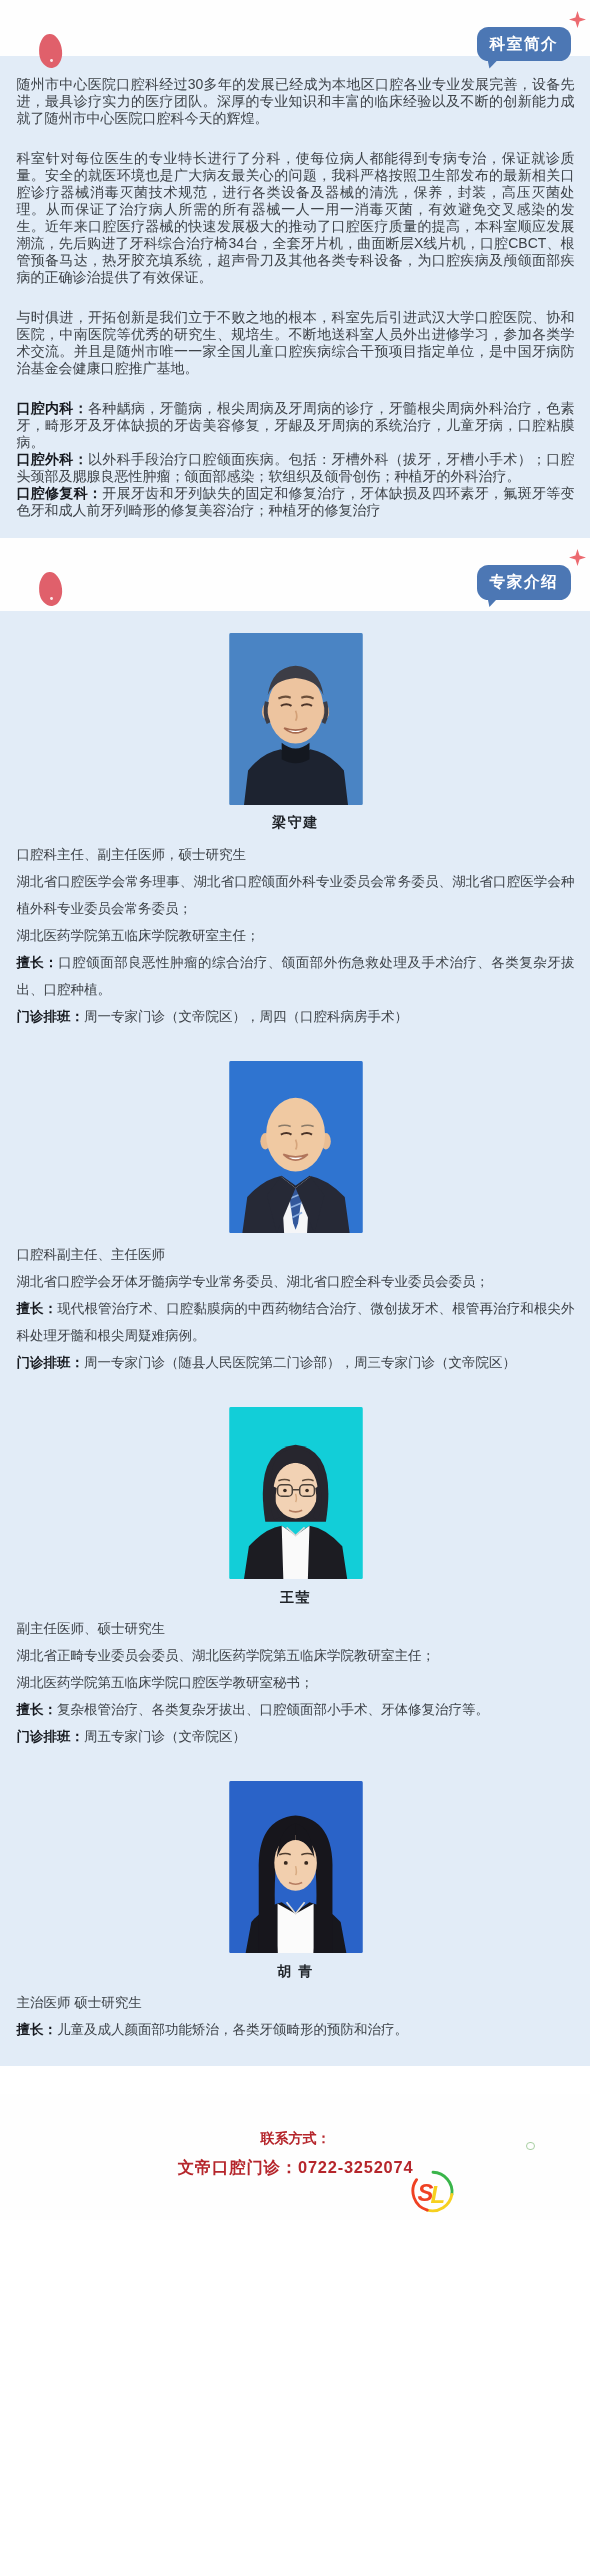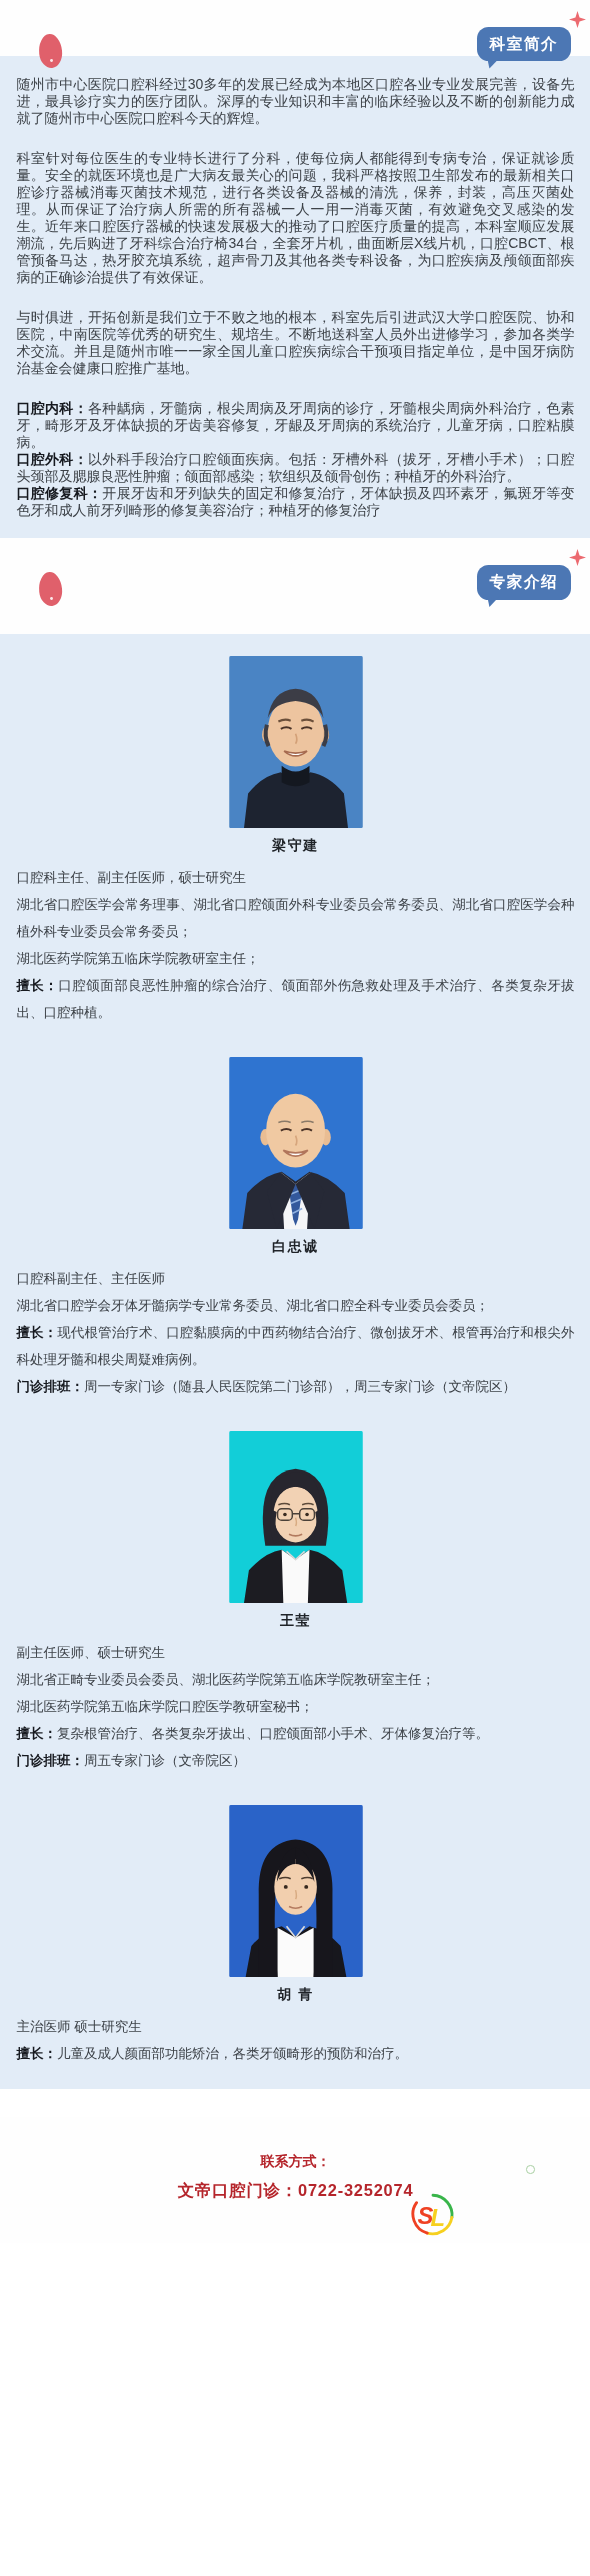--- a/index.html
+++ b/index.html
@@ -83,21 +83,21 @@
 <div class="panel">
   <p>随州市中心医院口腔科经过30多年的发展已经成为本地区口腔各业专业发展完善，设备先进，最具诊疗实力的医疗团队。深厚的专业知识和丰富的临床经验以及不断的创新能力成就了随州市中心医院口腔科今天的辉煌。</p>
   <p>科室针对每位医生的专业特长进行了分科，使每位病人都能得到专病专治，保证就诊质量。安全的就医环境也是广大病友最关心的问题，我科严格按照卫生部发布的最新相关口腔诊疗器械消毒灭菌技术规范，进行各类设备及器械的清洗，保养，封装，高压灭菌处理。从而保证了治疗病人所需的所有器械一人一用一消毒灭菌，有效避免交叉感染的发生。近年来口腔医疗器械的快速发展极大的推动了口腔医疗质量的提高，本科室顺应发展潮流，先后购进了牙科综合治疗椅34台，全套牙片机，曲面断层X线片机，口腔CBCT、根管预备马达，热牙胶充填系统，超声骨刀及其他各类专科设备，为口腔疾病及颅颌面部疾病的正确诊治提供了有效保证。</p>
   <p>与时俱进，开拓创新是我们立于不败之地的根本，科室先后引进武汉大学口腔医院、协和医院，中南医院等优秀的研究生、规培生。不断地送科室人员外出进修学习，参加各类学术交流。并且是随州市唯一一家全国儿童口腔疾病综合干预项目指定单位，是中国牙病防治基金会健康口腔推广基地。</p>
 
   <p class="dept"><b>口腔内科：</b><span>各种龋病，牙髓病，根尖周病及牙周病的诊疗，牙髓根尖周病外科治疗，色素牙，畸形牙及牙体缺损的牙齿美容修复，牙龈及牙周病的系统治疗，儿童牙病，口腔粘膜病。</span></p>
   <p class="dept"><b>口腔外科：</b><span>以外科手段治疗口腔颌面疾病。包括：牙槽外科（拔牙，牙槽小手术）；口腔头颈部及腮腺良恶性肿瘤；颌面部感染；软组织及颌骨创伤；种植牙的外科治疗。</span></p>
   <p class="dept"><b>口腔修复科：</b><span>开展牙齿和牙列缺失的固定和修复治疗，牙体缺损及四环素牙，氟斑牙等变色牙和成人前牙列畸形的修复美容治疗；种植牙的修复治疗</span></p>
 </div>
 
-<div class="sec-header" style="height:96px;">
+<div class="sec-header" style="height:73px;">
   <div class="blob"></div>
   <div class="badge-wrap">
     <div class="badge">专家介绍</div>
     <svg class="sparkle" viewBox="0 0 20 20">
       <path d="M10 0 L12.4 7.6 L20 10 L12.4 12.4 L10 20 L7.6 12.4 L0 10 L7.6 7.6 Z" fill="#ec6a70"></path>
     </svg>
   </div>
 </div>
 
 <div class="panel-experts">
@@ -119,20 +119,21 @@
       <path d="M88 89 q7 -4 13 0" stroke="#4a3328" stroke-width="2.5" fill="none"></path>
       <path d="M81 95 q3 8 0 12" stroke="#d3a077" stroke-width="2" fill="none"></path>
       <path d="M67 116 Q81 128 95 116 Q81 121 67 116 Z" fill="#fff" stroke="#a66a4f" stroke-width="2"></path>
     </svg>
     <div class="doc-name">梁守建</div>
     <div class="doc-info">
       <p>口腔科主任、副主任医师，硕士研究生</p>
       <p>湖北省口腔医学会常务理事、湖北省口腔颌面外科专业委员会常务委员、湖北省口腔医学会种植外科专业委员会常务委员；</p>
       <p>湖北医药学院第五临床学院教研室主任；</p>
       <p><b>擅长：</b><span>口腔颌面部良恶性肿瘤的综合治疗、颌面部外伤急救处理及手术治疗、各类复杂牙拔出、口腔种植。</span></p>
+      <p><b>门诊排班：</b><span>周一专家门诊（文帝院区），周四（口腔科病房手术）</span></p>
     </div>
   </div>
 
   <div class="doctor">
     <svg class="photo" viewBox="0 0 163 210">
       <rect width="163" height="210" fill="#2f74d0"></rect>
       <path d="M16 210 L22 166 Q42 144 64 140 L81 152 L98 140 Q120 144 141 166 L147 210 Z" fill="#262936"></path>
       <polygon points="63,141 81,155 99,141 95,210 67,210" fill="#f5f6f8"></polygon>
       <polygon points="81,155 73,163 78,198 81,206 84,198 89,163" fill="#33589c"></polygon>
       <path d="M74 168 l14 -6 M75 179 l14 -6 M77 191 l12 -6" stroke="#8fb0e0" stroke-width="2"></path>
@@ -141,21 +142,20 @@
       <ellipse cx="44" cy="98" rx="6" ry="10" fill="#e9bd93"></ellipse>
       <ellipse cx="118" cy="98" rx="6" ry="10" fill="#e9bd93"></ellipse>
       <ellipse cx="81" cy="90" rx="36" ry="45" fill="#f0c9a2"></ellipse>
       <path d="M60 80 q8 -3 15 0" stroke="#8a7a68" stroke-width="2" fill="none"></path>
       <path d="M88 80 q8 -3 15 0" stroke="#8a7a68" stroke-width="2" fill="none"></path>
       <path d="M63 90 q7 -4 13 0" stroke="#4a3328" stroke-width="2.5" fill="none"></path>
       <path d="M88 90 q7 -4 13 0" stroke="#4a3328" stroke-width="2.5" fill="none"></path>
       <path d="M81 96 q3 8 0 12" stroke="#d6a57c" stroke-width="2" fill="none"></path>
       <path d="M66 114 Q81 128 96 114 Q81 120 66 114 Z" fill="#fff" stroke="#b1755b" stroke-width="2"></path>
     </svg>
-    <div class="doc-name">白忠诚</div>
     <div class="doc-info">
       <p>口腔科副主任、主任医师</p>
       <p>湖北省口腔学会牙体牙髓病学专业常务委员、湖北省口腔全科专业委员会委员；</p>
       <p><b>擅长：</b><span>现代根管治疗术、口腔黏膜病的中西药物结合治疗、微创拔牙术、根管再治疗和根尖外科处理牙髓和根尖周疑难病例。</span></p>
       <p><b>门诊排班：</b><span>周一专家门诊（随县人民医院第二门诊部），周三专家门诊（文帝院区）</span></p>
     </div>
   </div>
 
   <div class="doctor">
     <svg class="photo" viewBox="0 0 163 210">

